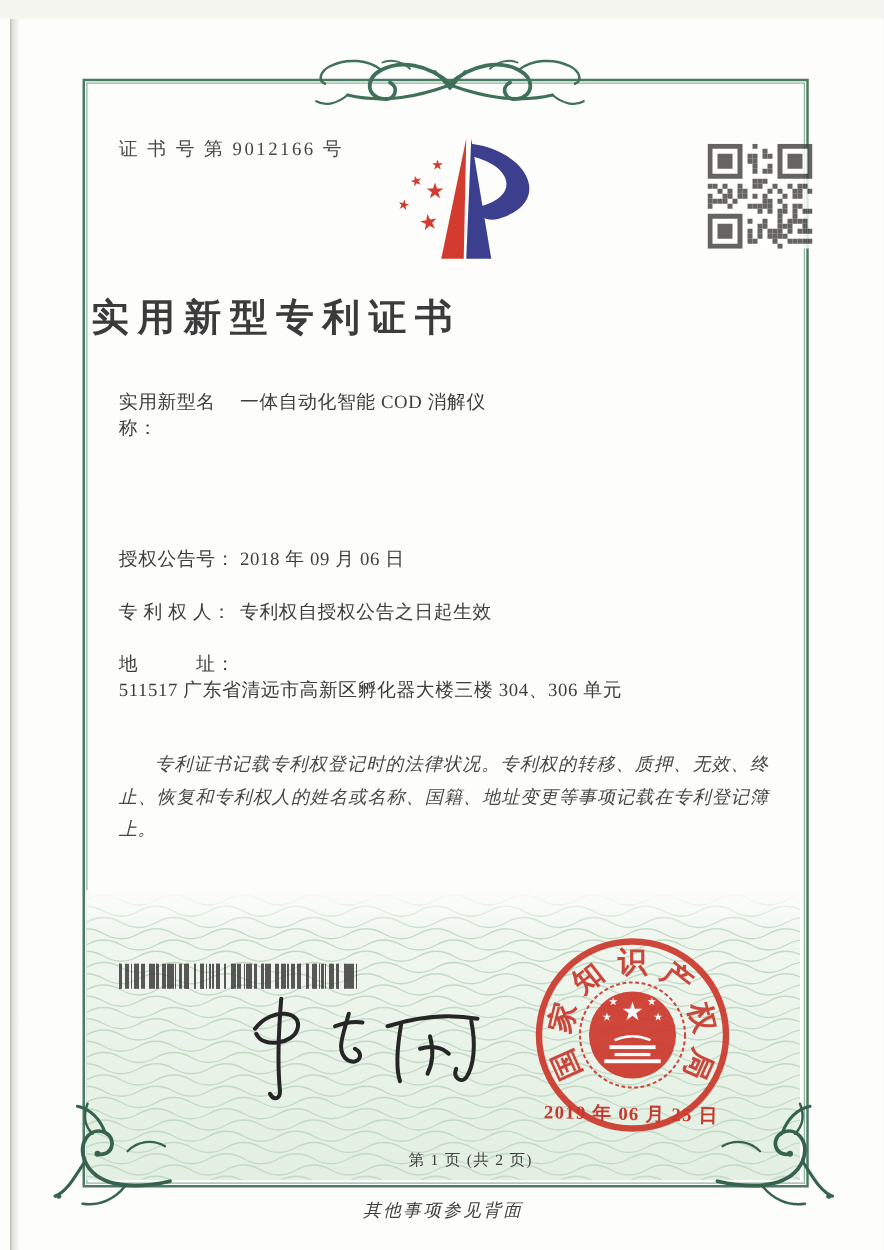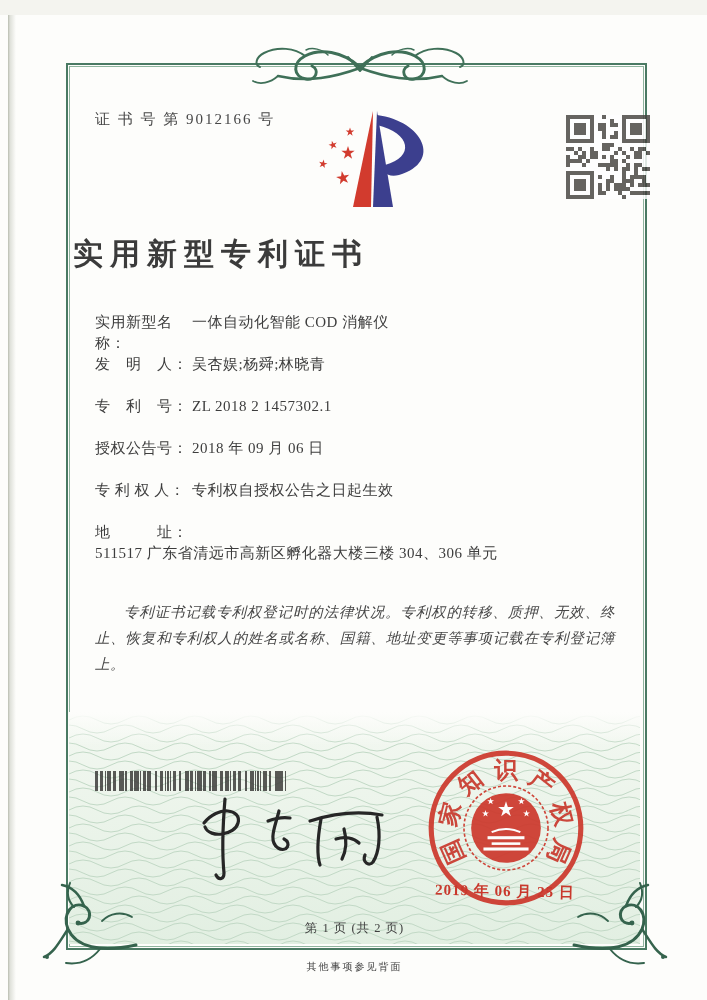--- a/index.html
+++ b/index.html
@@ -49,23 +49,23 @@
 
   .signer{position:absolute;left:100px;top:799px;font-family:"Liberation Sans","DejaVu Sans",sans-serif;
     font-size:16px;color:#3a3a3a;line-height:30px;letter-spacing:2px;}
   .signature{position:absolute;left:180px;top:776px;}
 
   .seal{position:absolute;left:424px;top:731px;opacity:.93;}
   .seal-date{position:absolute;left:420px;top:867px;width:170px;text-align:center;
     color:#c9382c;font-weight:bold;font-size:15px;letter-spacing:1px;transform:rotate(1.2deg);}
 
   .pageinfo{position:absolute;left:66px;top:905px;width:577px;text-align:center;
-    font-size:12.5px;letter-spacing:1px;color:#3f3f3f;}
+    font-size:12.5px;letter-spacing:1px;color:#3f3f3f;padding-left:22px;}
   .footnote{position:absolute;left:66px;top:945px;width:577px;text-align:center;
-    font-size:10px;letter-spacing:2px;color:#404040;}
+    font-size:14px;font-style:italic;letter-spacing:2px;color:#404040;}
 
   .ornament{position:absolute;}
   .flip{transform:scaleX(-1);}
 </style>
 </head>
 <body>
 
 <div class="page">
 
   <div class="edge-shadow"></div>
@@ -298,26 +298,20 @@
         <rect x="80" y="76" width="4" height="4" fill="#45433f"></rect>
         <rect x="56" y="80" width="4" height="4" fill="#45433f"></rect>
       </g>
   </svg>
 
   <div class="title">实用新型专利证书</div>
 
   <div class="row" style="top:297px">
     <span class="flabel">实用新型名称：</span><span class="fvalue">一体自动化智能 COD 消解仪</span>
   </div>
-  <div class="row" style="top:339px">
-    <span class="flabel">发　明　人：</span><span class="fvalue">吴杏娱;杨舜;林晓青</span>
-  </div>
-  <div class="row" style="top:381px">
-    <span class="flabel">专　利　号：</span><span class="fvalue">ZL 2018 2 1457302.1</span>
-  </div>
   <div class="row" style="top:423px">
     <span class="flabel">授权公告号：</span><span class="fvalue">2018 年 09 月 06 日</span>
   </div>
   <div class="row" style="top:465px">
     <span class="flabel">专 利 权 人：</span><span class="fvalue">专利权自授权公告之日起生效</span>
   </div>
   <div class="row" style="top:507px">
     <span class="flabel">地　　　址：</span><span class="fvalue addr">511517 广东省清远市高新区孵化器大楼三楼 304、306 单元</span>
   </div>
 

